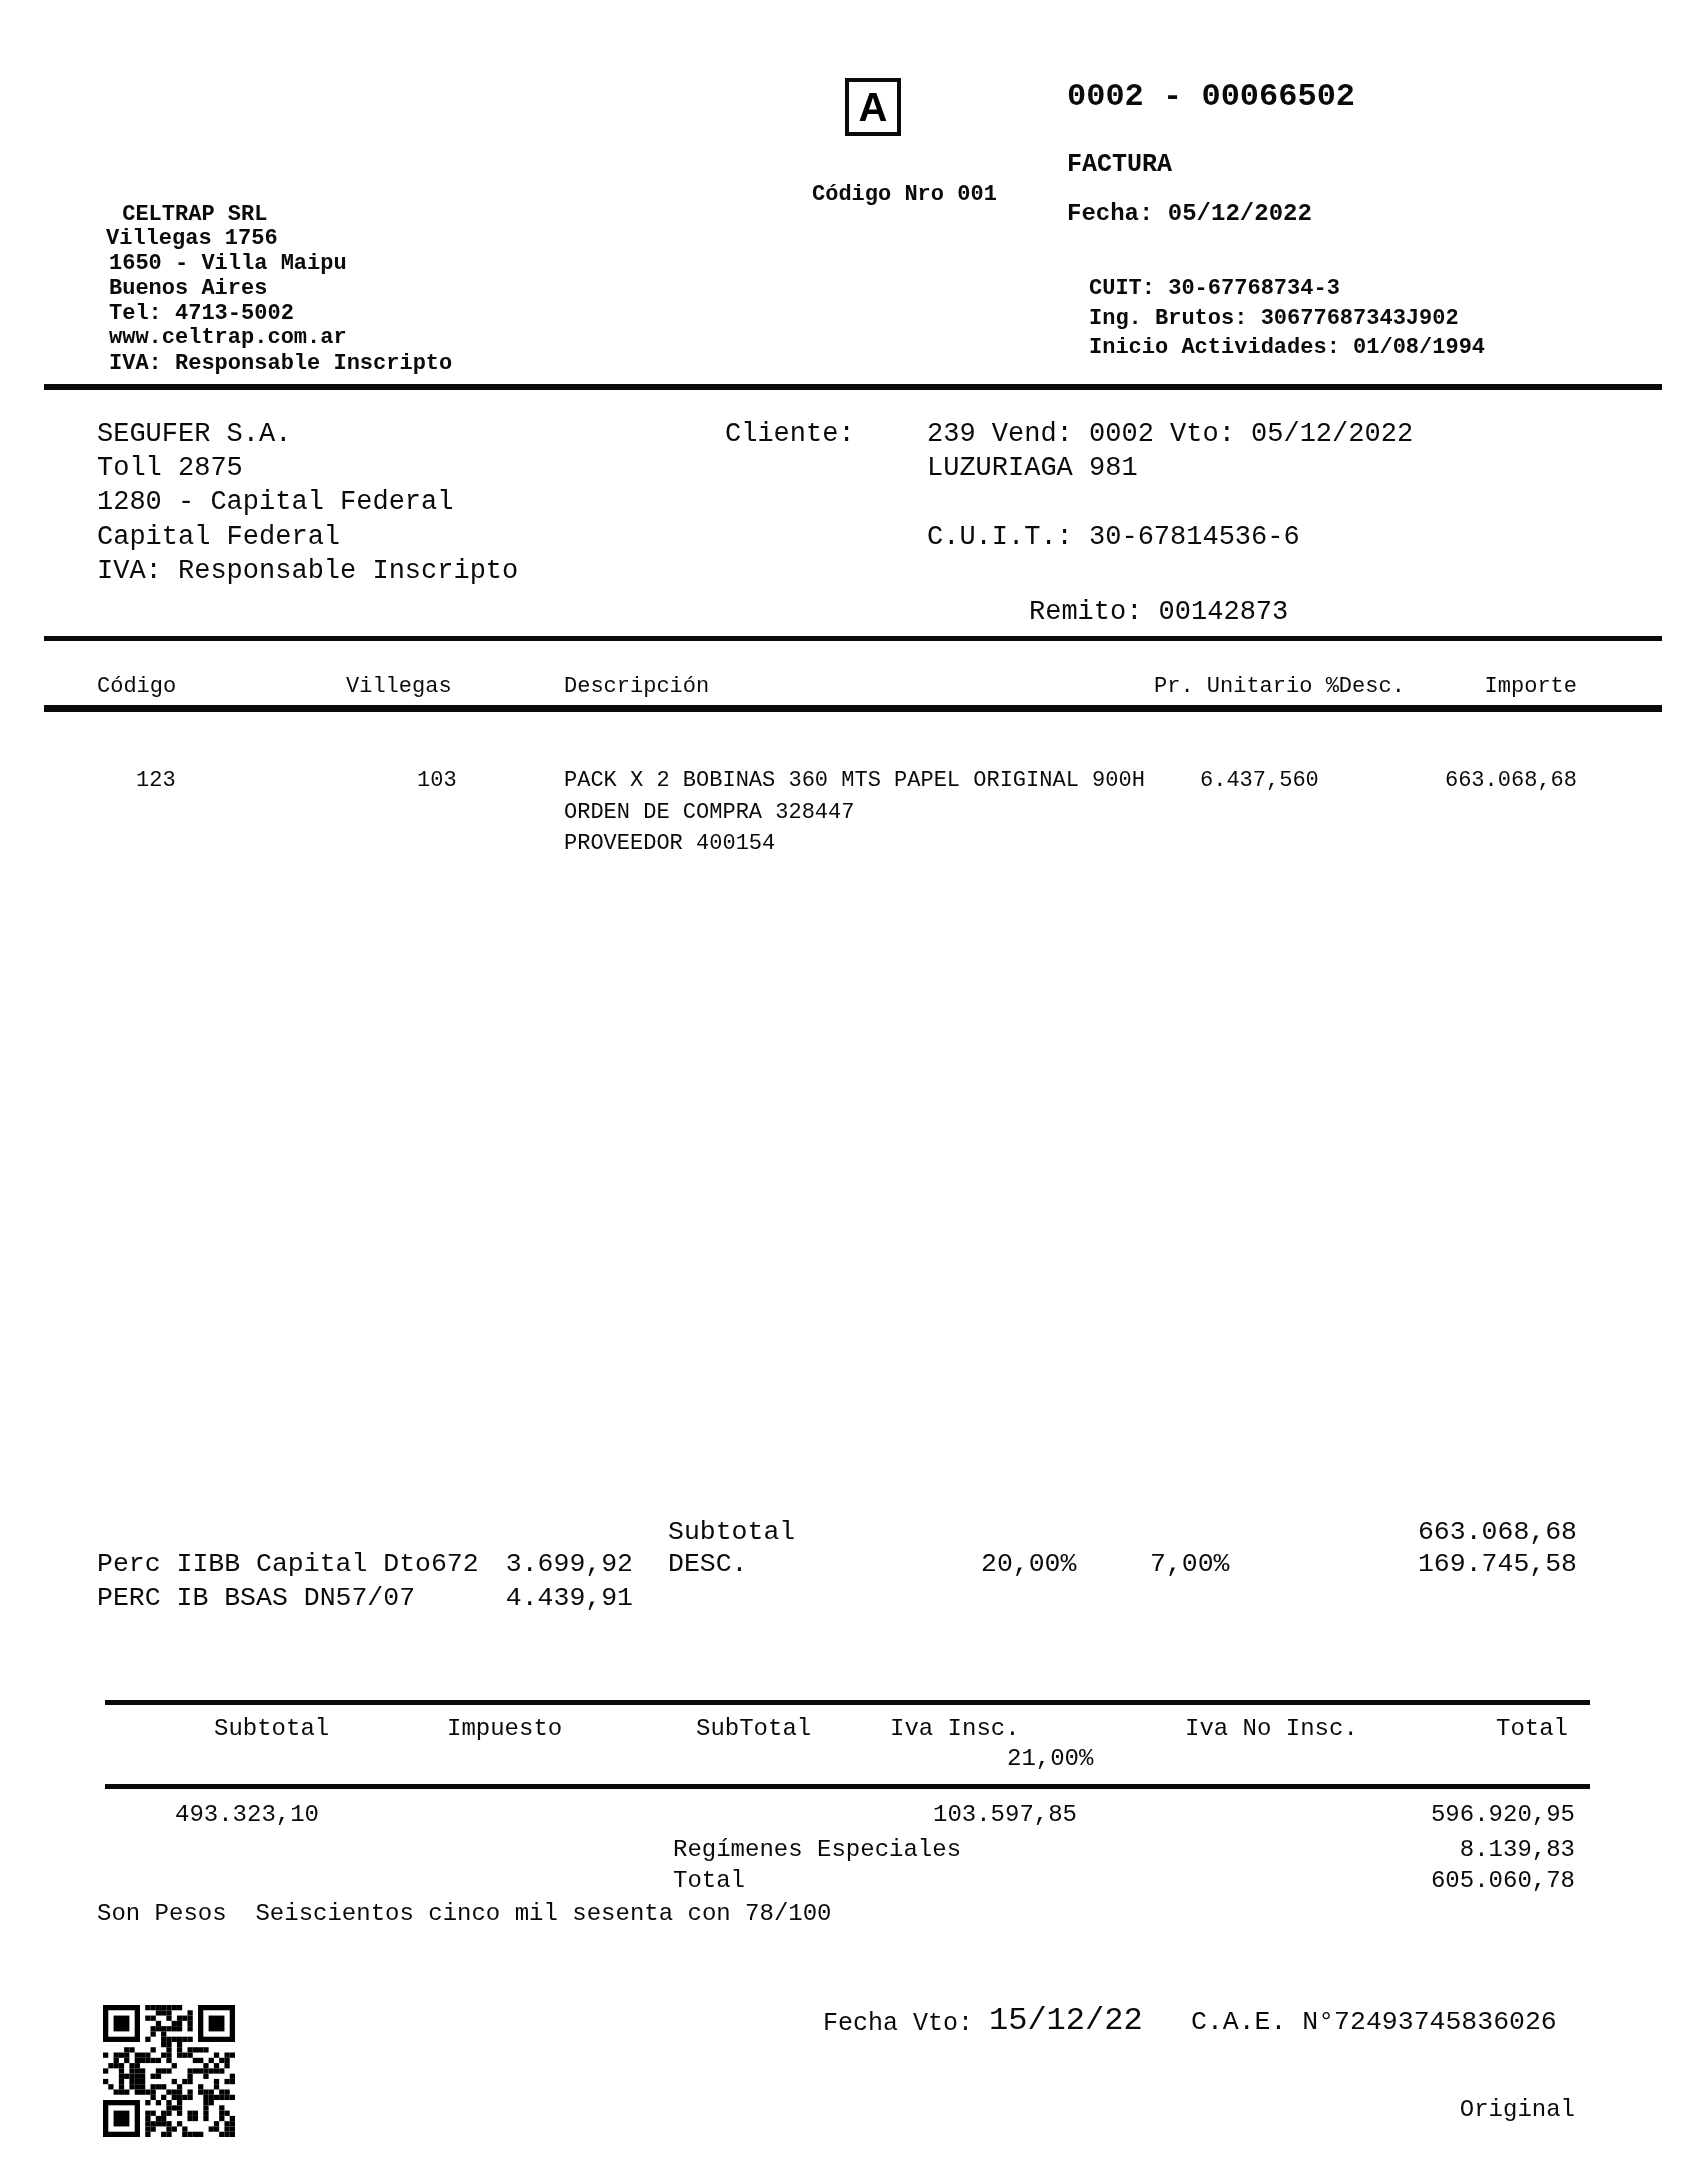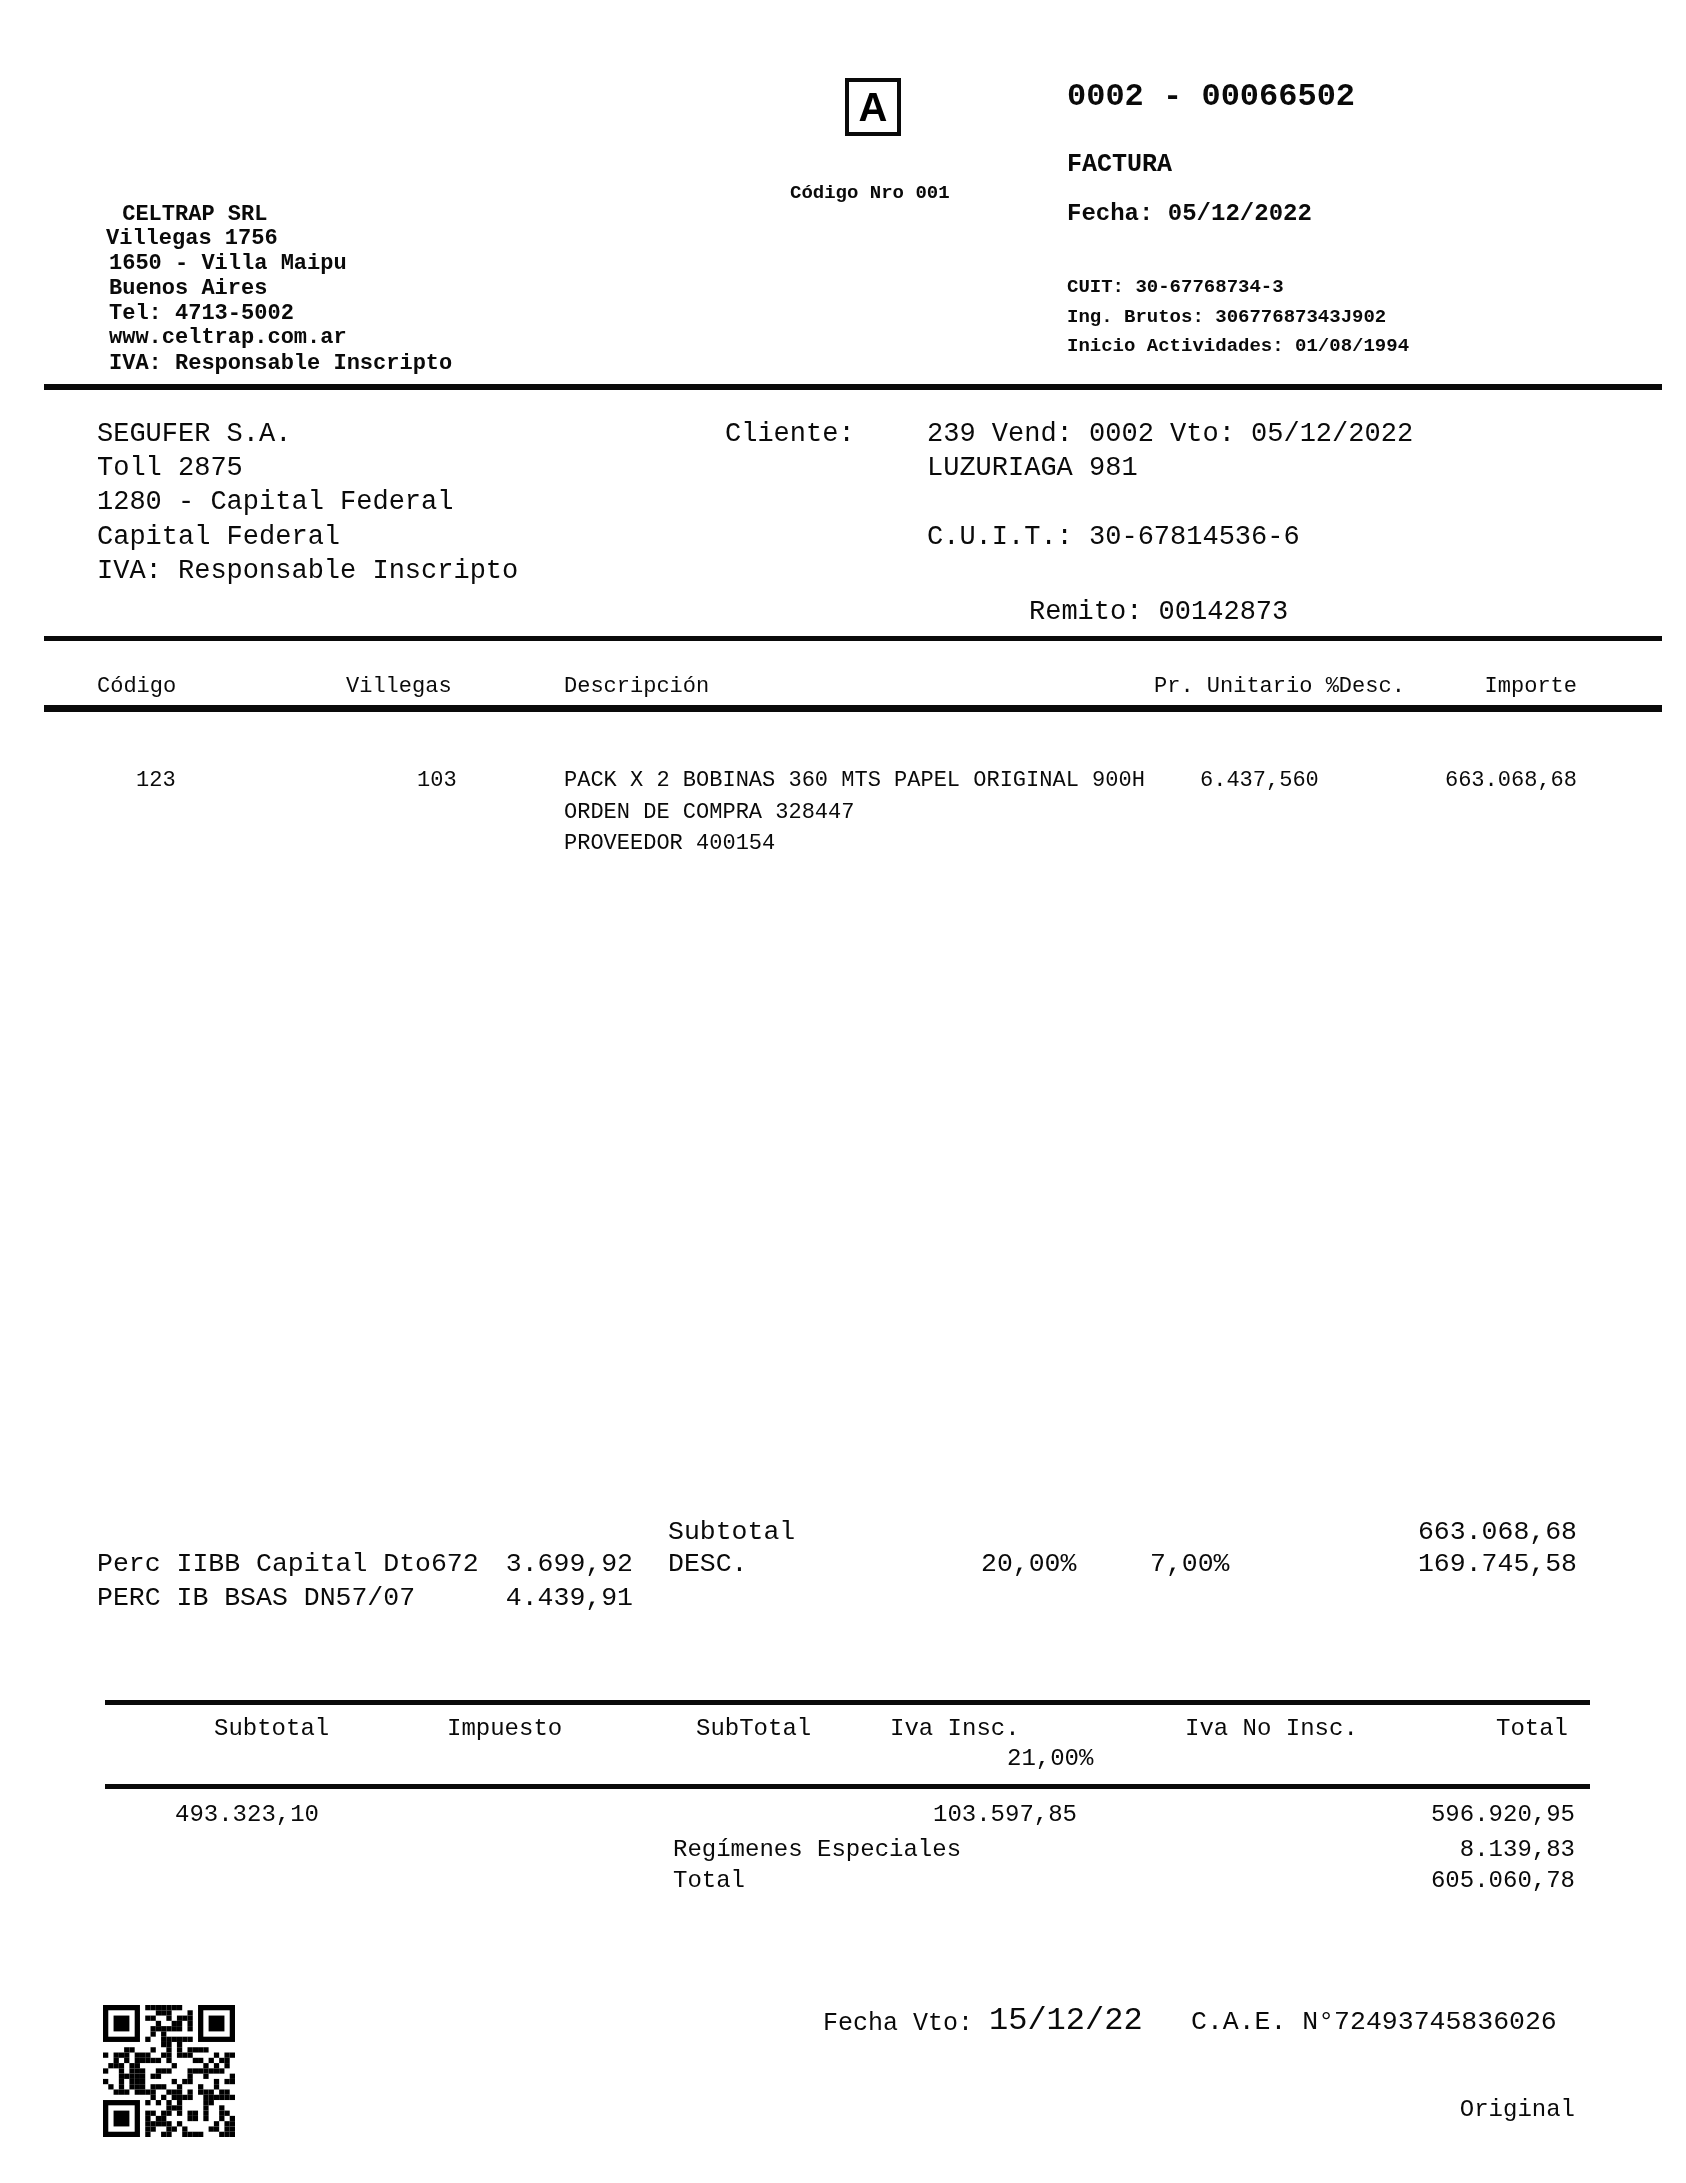--- a/index.html
+++ b/index.html
@@ -31,21 +31,21 @@
     display: flex; align-items: center; justify-content: center;
   }
   .letter-box span {
     font-size: 40px; font-weight: bold; line-height: 1;
     font-family: "Liberation Sans", sans-serif;
   }
   .qr { position: absolute; left: 103px; top: 2005px; width: 132px; height: 132px; }
   
   .s48 { font-size: 32px; } .s42 { font-size: 24px; } .s41 { font-size: 27px; }
   .s40 { font-size: 26.5px; } .s38 { font-size: 25px; } .s33 { font-size: 22px; }
-  .s32 { font-size: 19px; }
+  .s32 { font-size: 22px; margin-left: 22px; }
 </style>
 </head>
 <body>
 
 <div class="page">
 
   <div class="t b s33" style="left:109px; top:204px;"> CELTRAP SRL</div>
   <div class="t b s33" style="left:106px; top:228px;">Villegas 1756</div>
   <div class="t b s33" style="left:109px; top:253px;">1650 - Villa Maipu</div>
   <div class="t b s33" style="left:109px; top:278px;">Buenos Aires</div>
@@ -126,20 +126,21 @@
   <div class="t s42" style="left:175px; top:1803px;">493.323,10</div>
   <div class="t s42" style="left:933px; top:1803px;">103.597,85</div>
   <div class="t s42 ra" style="right:112px; top:1803px;">596.920,95</div>
 
   <div class="t s42" style="left:673px; top:1838px;">Regímenes Especiales</div>
   <div class="t s42 ra" style="right:112px; top:1838px;">8.139,83</div>
 
   <div class="t s42" style="left:673px; top:1869px;">Total</div>
   <div class="t s42 ra" style="right:112px; top:1869px;">605.060,78</div>
 
+  <div class="t s42" style="left:97px; top:1902px;">Son Pesos  Seiscientos cinco mil sesenta con 78/100</div>
 
   <div class="qr"><svg width="132" height="132" viewBox="0 0 200 200" xmlns="http://www.w3.org/2000/svg">
         <rect width="200" height="200" fill="#fff"></rect>
         <rect x="64" y="0" width="8" height="8" fill="#000"></rect>
         <rect x="72" y="0" width="8" height="8" fill="#000"></rect>
         <rect x="80" y="0" width="8" height="8" fill="#000"></rect>
         <rect x="88" y="0" width="8" height="8" fill="#000"></rect>
         <rect x="96" y="0" width="8" height="8" fill="#000"></rect>
         <rect x="104" y="0" width="8" height="8" fill="#000"></rect>
         <rect x="112" y="0" width="8" height="8" fill="#000"></rect>

